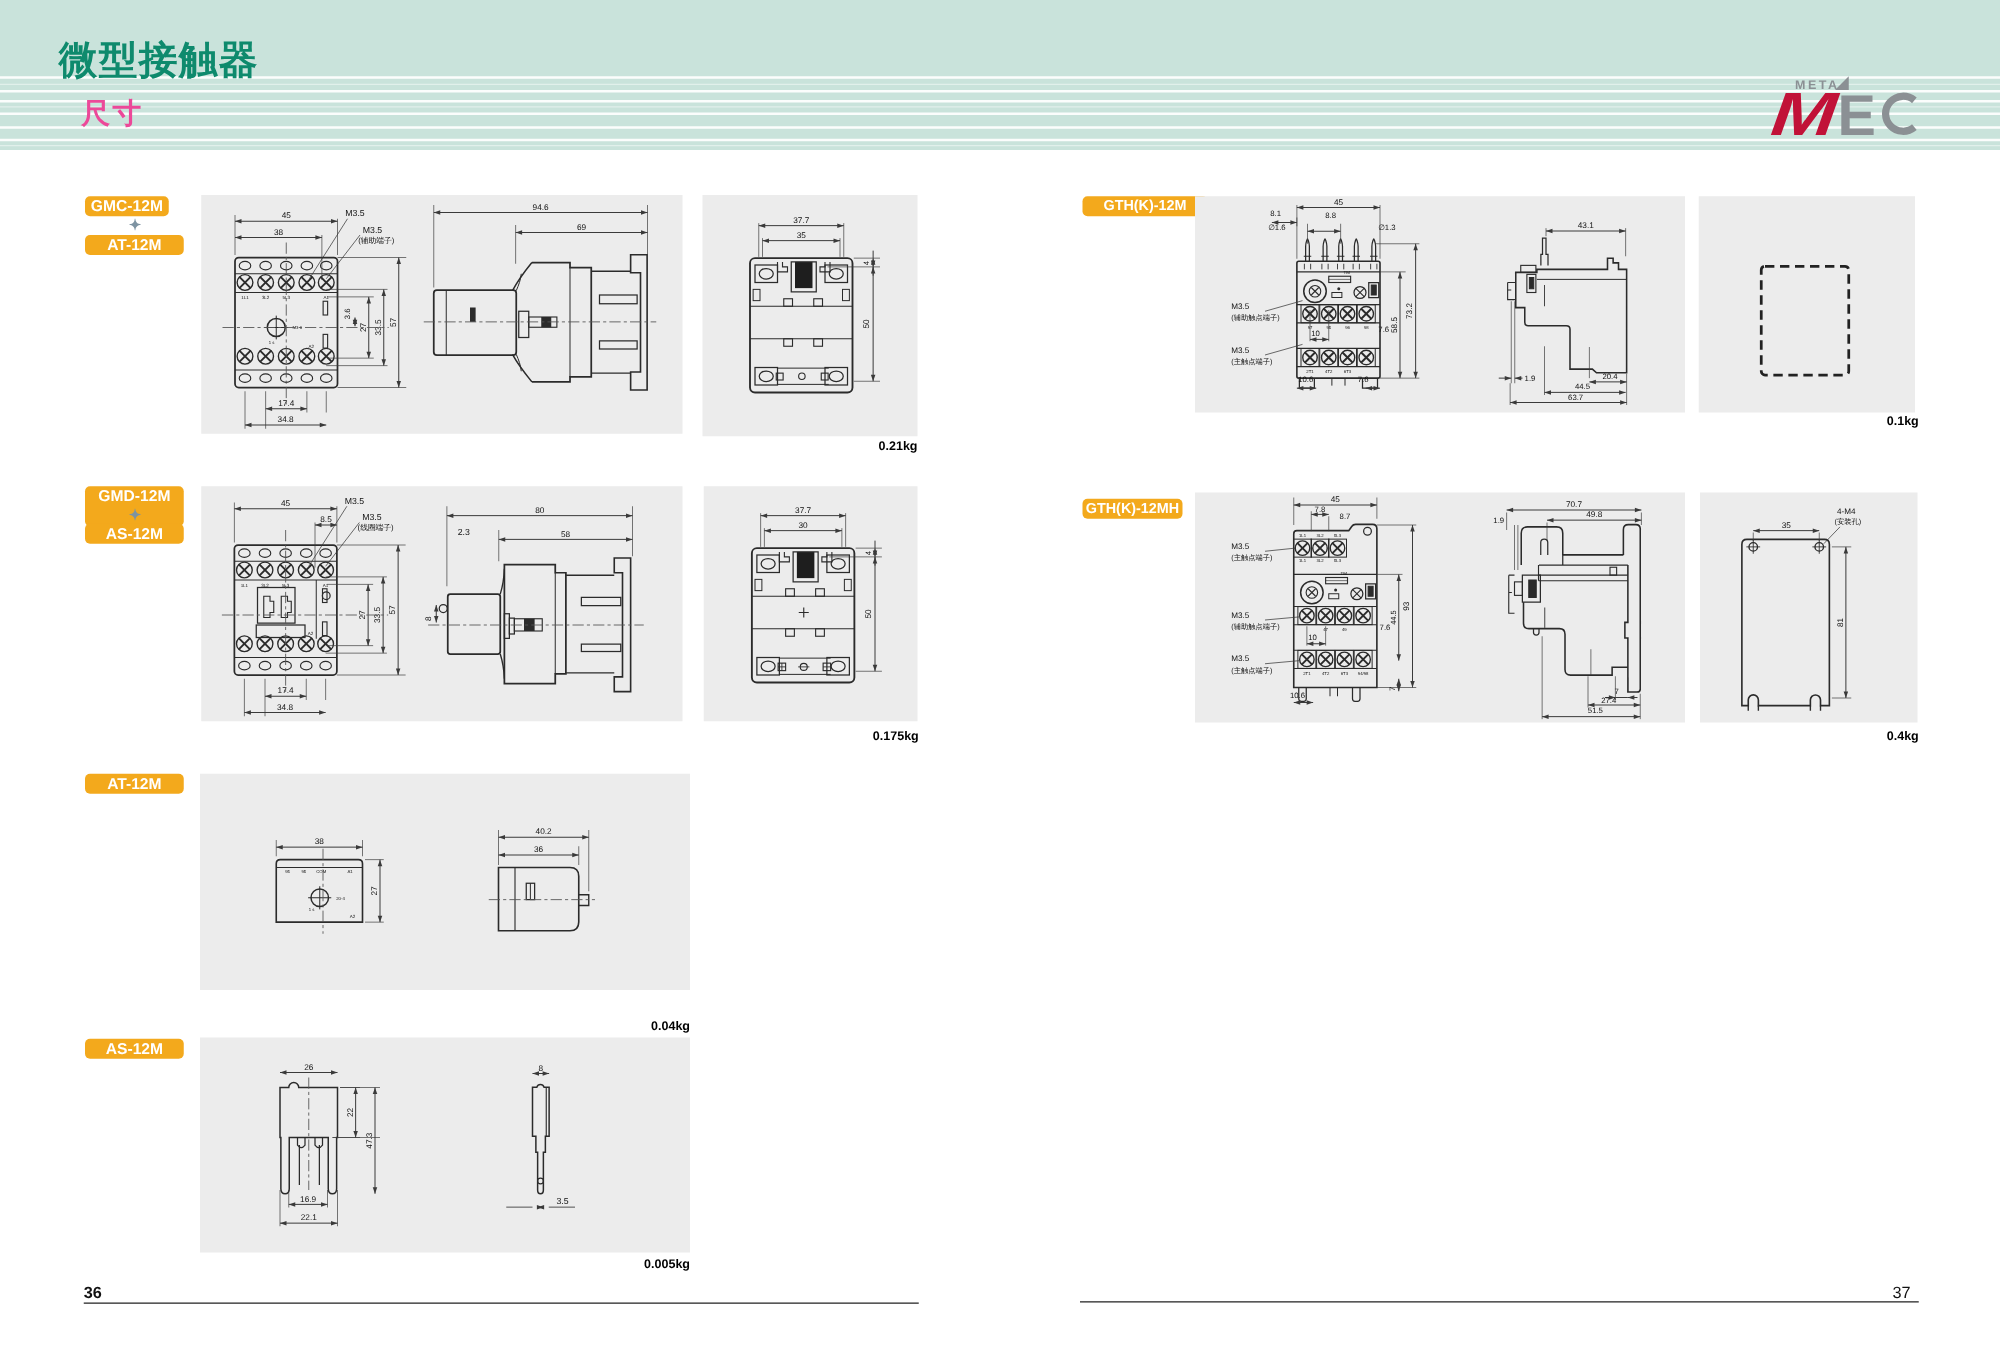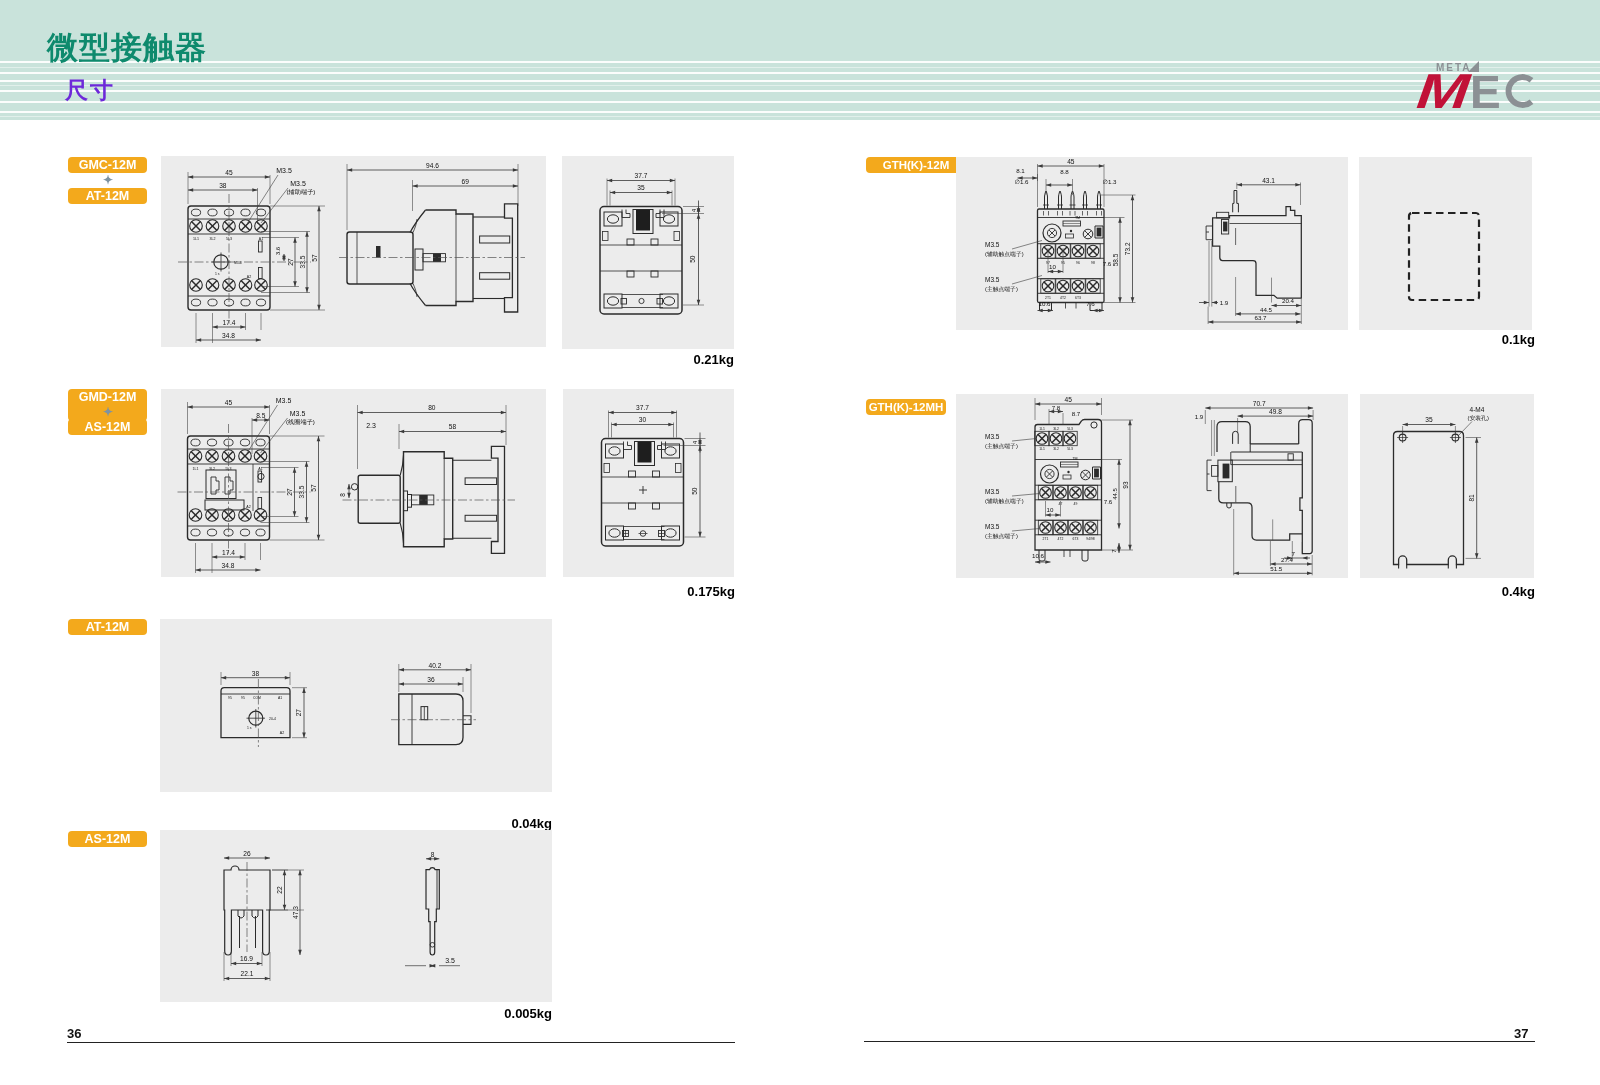--- a/index.html
+++ b/index.html
@@ -3,21 +3,21 @@
 <meta charset="utf-8">
 <style>
 html,body{margin:0;padding:0;background:#fff;}
 *{box-sizing:border-box;}
 .page{position:relative;width:1600px;height:1085px;background:#ffffff;overflow:hidden;
       font-family:"Liberation Sans",sans-serif;}
 .abs{position:absolute;}
 .panel{position:absolute;background:#ececec;}
 .chip{position:absolute;background:#f3a91c;border-radius:4px;color:#fff;
       font-weight:bold;font-size:12.5px;text-align:center;}
-.kg{position:absolute;font-weight:bold;font-size:13px;color:#000;text-align:right;}
+.kg{position:absolute;font-weight:bold;font-size:10px;color:#000;text-align:right;}
 .panel svg{position:absolute;left:0;top:0;}
 </style>
 </head>
 <body>
 <div class="page">
 
 <div class="abs" style="left:0;top:0;width:1600px;height:120px;background:#c9e3db;"></div>
 
 <div class="abs" style="left:0;top:0;width:1600px;height:121px;">
       <div style="position:absolute;left:0;top:60.5px;width:1600px;height:2.2px;background:#ffffff;opacity:.92;"></div>
@@ -26,31 +26,31 @@
       <div style="position:absolute;left:0;top:89.5px;width:1600px;height:2.2px;background:#ffffff;opacity:.92;"></div>
       <div style="position:absolute;left:0;top:101.0px;width:1600px;height:2.2px;background:#ffffff;opacity:.92;"></div>
       <div style="position:absolute;left:0;top:110.5px;width:1600px;height:2.2px;background:#ffffff;opacity:.92;"></div>
       <div style="position:absolute;left:0;top:66.5px;width:1600px;height:1px;background:#ffffff;opacity:.45;"></div>
       <div style="position:absolute;left:0;top:85.0px;width:1600px;height:1px;background:#ffffff;opacity:.45;"></div>
       <div style="position:absolute;left:0;top:115.5px;width:1600px;height:1px;background:#ffffff;opacity:.45;"></div>
     </div>
 
 <div class="abs" style="left:47px;top:27px;font-size:31px;font-weight:bold;color:#0e8a6d;letter-spacing:1px;">微型接触器</div>
 
-<div class="abs" style="left:65px;top:75px;font-size:23px;font-weight:bold;color:#6d28d9;letter-spacing:2px;">尺寸</div>
+<div class="abs" style="left:65px;top:75px;font-size:23px;font-weight:bold;color:#ec4899;letter-spacing:2px;">尺寸</div>
 
 <svg class="abs" style="left:1408px;top:56px;" width="140" height="60" viewBox="0 0 140 60">
       <text x="28" y="15" font-size="10" font-weight="bold" fill="#8b9094" letter-spacing="2">META</text>
       <polygon points="60,16 71,5 71,16" fill="#8b9094"></polygon>
       <text x="8" y="52" font-size="49" font-weight="bold" font-style="italic" fill="#c11238" transform="skewX(-6) translate(5 0)" textLength="52" lengthAdjust="spacingAndGlyphs">M</text>
       <text x="62" y="52" font-size="46" font-weight="bold" fill="#8b9094">E</text>
       <path d="M 123.5 24.3 A 14 14 0 1 0 123.5 45.7" fill="none" stroke="#8b9094" stroke-width="5.8"></path>
     </svg>
 
-<div class="chip" style="left:68px;top:157px;width:79px;height:16px;line-height:16px;">GMC-12M</div>
+<div class="chip" style="left:68px;top:157px;width:67px;height:16px;line-height:16px;">GMC-12M</div>
 
 <div class="abs" style="left:100px;top:173px;width:16px;height:14px;color:#7d93a2;font-weight:bold;font-size:12px;text-align:center;">✦</div>
 
 <div class="chip" style="left:68px;top:188px;width:79px;height:16px;line-height:16px;">AT-12M</div>
 
 <div class="panel" style="left:161px;top:156px;width:385px;height:191px;">
       <svg width="385" height="191" viewBox="0 0 385 191">
         <rect x="27.0" y="50.0" width="82.0" height="104.0" rx="3" fill="none" stroke="#2b2b2b" stroke-width="1.4"></rect>
         <ellipse cx="35.0" cy="56.5" rx="4.6" ry="3.4" fill="none" stroke="#2b2b2b" stroke-width="0.9"></ellipse>
         <ellipse cx="51.5" cy="56.5" rx="4.6" ry="3.4" fill="none" stroke="#2b2b2b" stroke-width="0.9"></ellipse>
@@ -971,14 +971,14 @@
     </div>
 
 <div class="kg" style="left:1435px;top:584px;width:100px;">0.4kg</div>
 
 <div class="abs" style="left:67px;top:1026px;font-size:13px;font-weight:bold;color:#111;">36</div>
 
 <div class="abs" style="left:67px;top:1041.5px;width:668px;height:1.4px;background:#222;"></div>
 
 <div class="abs" style="left:864px;top:1040.5px;width:671px;height:1.4px;background:#222;"></div>
 
-<div class="abs" style="left:1514px;top:1026px;font-size:13px;font-weight:bold;color:#111;">37</div>
+<div class="abs" style="left:1514px;top:1026px;font-size:13px;font-weight:normal;color:#111;">37</div>
 </div>
 
 </body></html>

